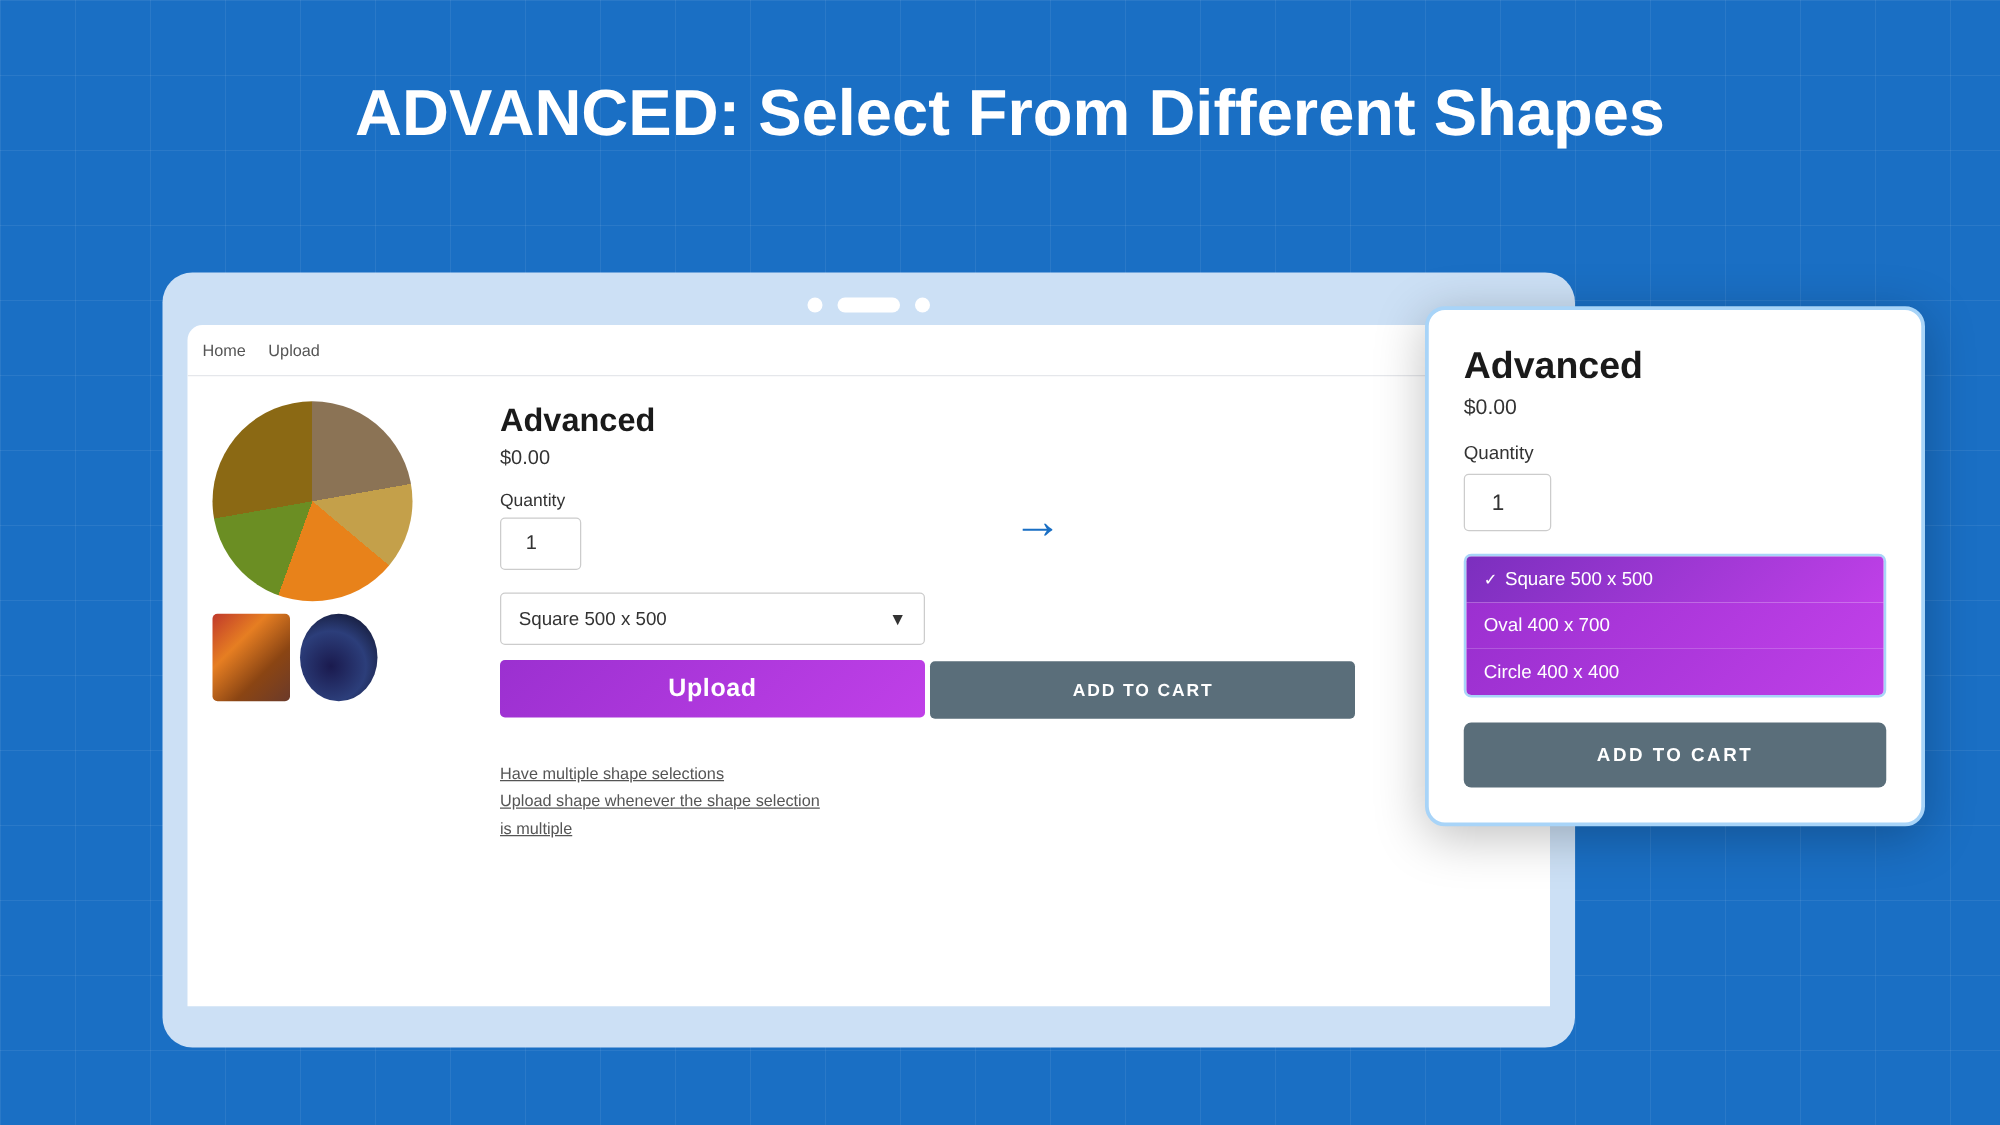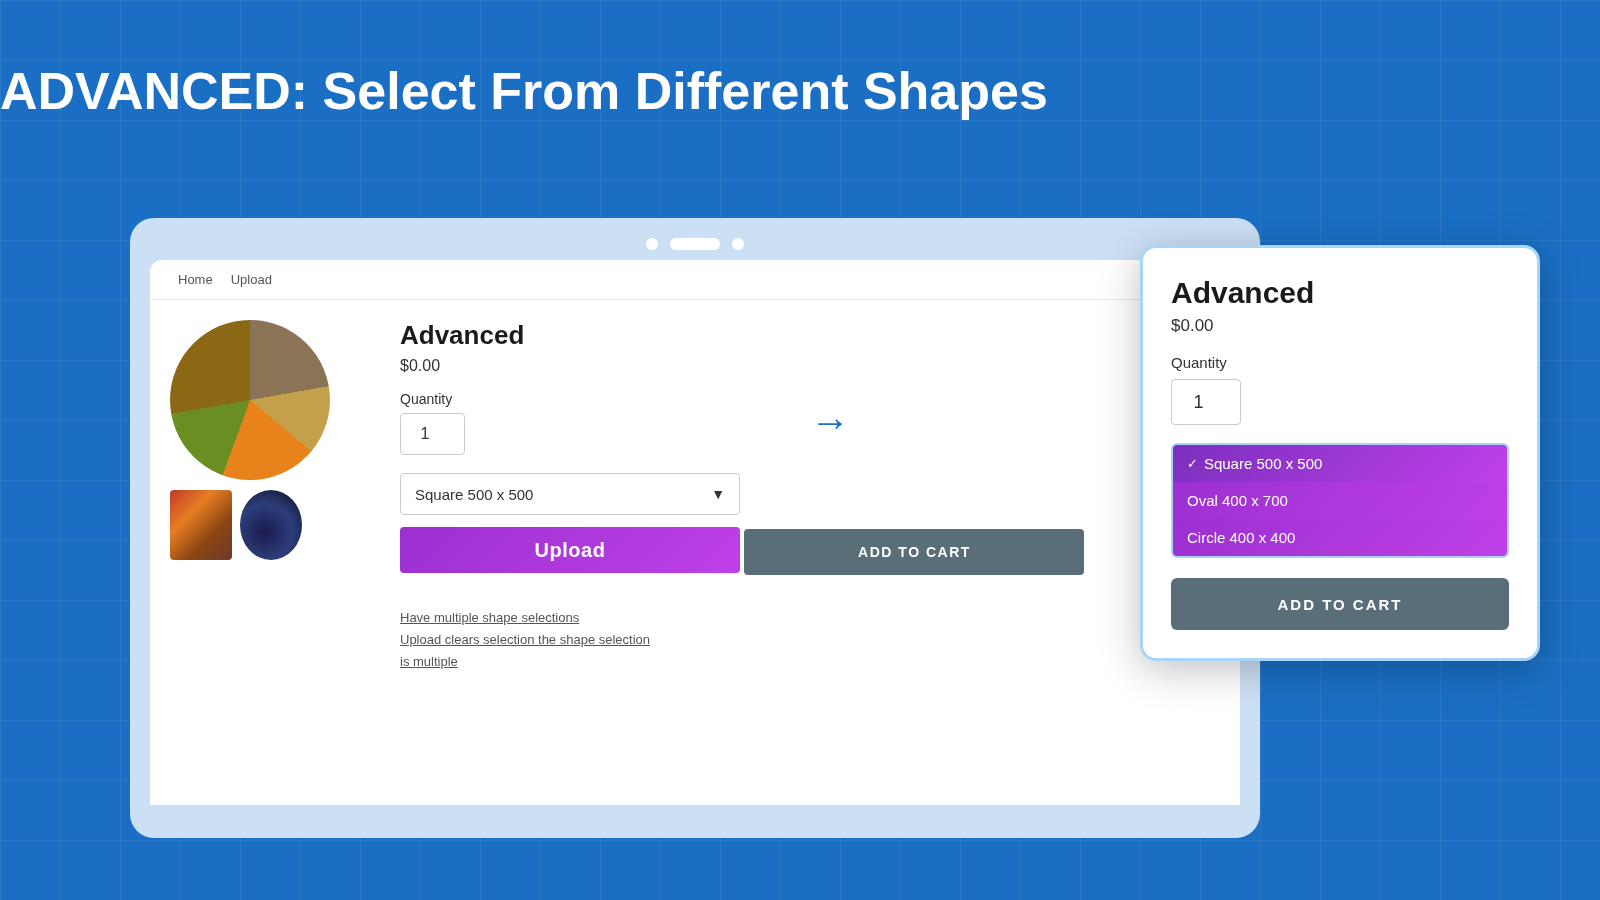--- a/index.html
+++ b/index.html
@@ -20,21 +20,22 @@
         linear-gradient(rgba(255,255,255,0.07) 1px, transparent 1px),
         linear-gradient(90deg, rgba(255,255,255,0.07) 1px, transparent 1px);
       background-size: 60px 60px;
       pointer-events: none;
     }
 
     
     .page-title {
       position: absolute;
       top: 60px;
-      left: 0; right: 0;
+      left: 16px; right: 0;
+      text-align: center;
       color: white;
       font-size: 52px;
       font-weight: 800;
       line-height: 1.2;
       z-index: 10;
     }
 
     
     .tablet-frame {
       position: absolute;
@@ -76,21 +77,21 @@
       width: 100%;
       height: 545px;
       overflow: hidden;
       position: relative;
     }
 
     
     .browser-nav {
       display: flex;
       align-items: center;
-      padding: 10px 28px;
+      padding: 10px 12px;
       border-bottom: 1px solid #e5e7eb;
       gap: 20px;
     }
     .nav-links {
       display: flex;
       gap: 18px;
       flex: 1;
     }
     .nav-link {
       font-size: 13px;
@@ -395,21 +396,21 @@
         <div class="shape-dropdown">
           <span class="shape-dropdown-text">Square 500 x 500</span>
           <span class="shape-dropdown-arrow">▼</span>
         </div>
 
         <button class="upload-btn">Upload</button>
         <button class="add-to-cart-btn">ADD TO CART</button>
 
         <div class="feature-text">
           <div>Have multiple shape selections</div>
-          <div>Upload clears selection the shape selection</div>
+          <div>Upload shape whenever the shape selection</div>
           <div>is multiple</div>
         </div>
       </div>
     </div>
   </div>
 </div>
 
 <div class="arrow-connector">→</div>
 
 <div class="popup-card">

